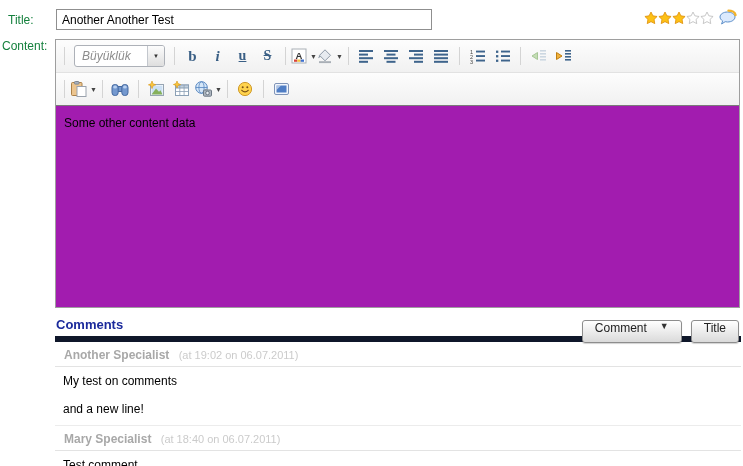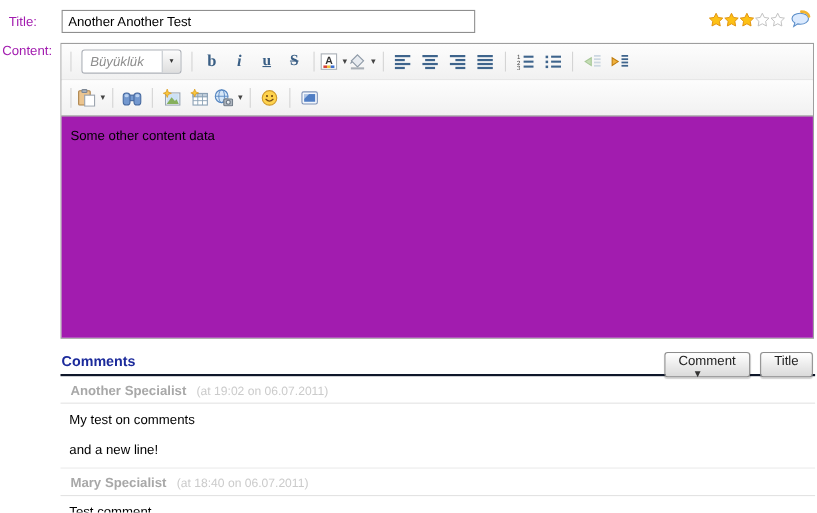--- a/index.html
+++ b/index.html
@@ -1,21 +1,21 @@
 <!DOCTYPE html>
 <html><head>
 <meta charset="utf-8">
 <style>
   * { box-sizing: border-box; }
   html,body { margin:0; padding:0; }
   body {
     width:743px; height:466px; position:relative; overflow:hidden;
     background:#fff; font-family:"Liberation Sans", sans-serif; font-size:12px; color:#000;
   }
-  .field-label { position:absolute; color:#a21caf; }
+  .field-label { position:absolute; color:#15803d; }
   .title-label { left:8px; top:13px; }
   .content-label { left:2px; top:39px; }
   .title-input {
     position:absolute; left:56px; top:9px; width:376px; height:21px;
     border:1px solid #8f8f8f; padding:2px 5px; font:12px "Liberation Sans", sans-serif; color:#000; background:#fff;
   }
   
   .rating { position:absolute; top:9px; right:5px; display:flex; align-items:center; gap:1px; }
   .rating .stars { display:flex; align-items:center; }
   .rating svg { display:block; }
@@ -35,27 +35,27 @@
   .glyph { font-family:"Liberation Serif", serif; font-weight:bold; font-size:15px; color:#3a5f85; line-height:1; }
   .glyph.i { font-style:italic; }
   .glyph.u { text-decoration:underline; font-size:14px; }
   .glyph.s { text-decoration:line-through; font-size:14px; }
   .mini-caret { font-size:7px; color:#444; margin-left:3px; }
   .combo { display:flex; align-items:stretch; height:22px; border:1px solid #adb1b8; border-radius:3px; background:#fff; overflow:hidden; margin:0 4px; }
   .combo-value { width:72px; padding:3px 7px; font-style:italic; color:#8d8d8d; white-space:nowrap; overflow:hidden; }
   .combo-arrow { width:17px; border-left:1px solid #c3c7cd; background:linear-gradient(#fcfcfc,#dedede); display:flex; align-items:center; justify-content:center; font-size:6px; color:#333; }
   
   .comments { position:absolute; left:55px; top:316px; width:686px; }
-  .comments-header { position:relative; height:26px; border-bottom:2px solid #0f172a; }
+  .comments-header { position:relative; height:26px; border-bottom:6px solid #0f172a; }
   .comments-title { position:absolute; left:1px; bottom:4px; font-weight:bold; font-size:13px; color:#1b2a9b; }
   .comments-actions { position:absolute; right:2px; top:4px; display:flex; gap:9px; z-index:2; }
   .btn {
     height:23px; padding:0 12px; font:12px "Liberation Sans", sans-serif; color:#222;
     border:1px solid #8d8d8d; border-radius:3px; background:linear-gradient(#ffffff,#dadada);
-    box-shadow:0 1px 1px rgba(0,0,0,.18); display:flex; align-items:flex-start; cursor:default;flex-direction:column;
+    box-shadow:0 1px 1px rgba(0,0,0,.18); display:flex; align-items:flex-start; cursor:default;
   }
   .btn .caret { font-size:9px; color:#333; margin-left:13px; }
   .comment { border-bottom:1px solid #ececec; }
   .comment-head { padding:6px 9px 4px; border-bottom:1px solid #e3e3e3; }
   .author { font-weight:bold; color:#a8a8a8; margin-right:6px; }
   .time { color:#cbcbcb; font-size:11px;text-align:center; }
   .comment-body { padding:7px 8px 9px; }
   .comment-body .line { line-height:14px; min-height:14px; }
 </style>
 </head>

